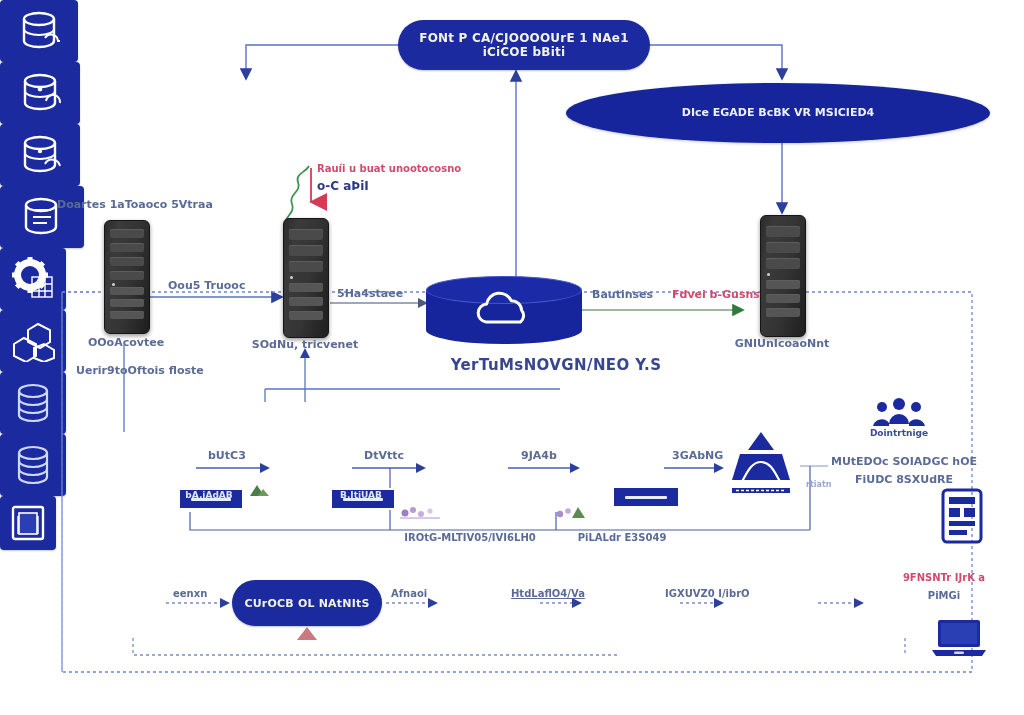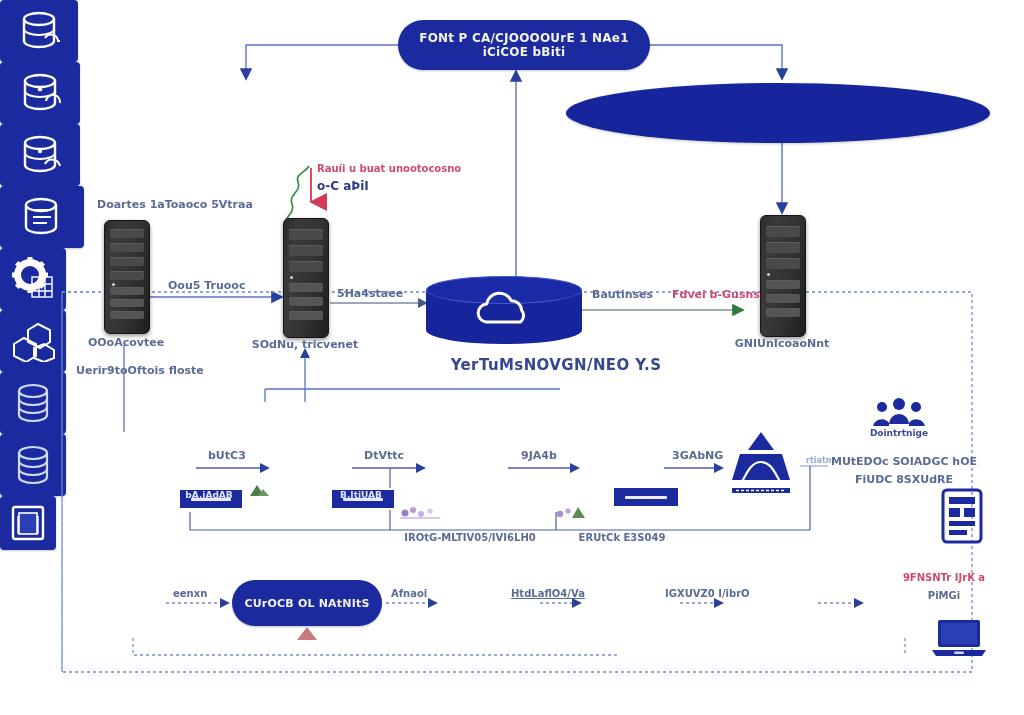--- a/index.html
+++ b/index.html
@@ -198,26 +198,27 @@
 
     <rect x="62" y="292" width="910" height="380" fill="none" stroke="#6f86d6" stroke-width="1.3" stroke-dasharray="3,3"></rect>
   </svg>
 
   <div class="node pill blurtext" style="left:398px;top:20px;width:252px;height:50px;font-size:12px;">
     <span>FONt P CA/CJOOOOUrE 1 NAe1 iCiCOE bBiti</span>
   </div>
 
 
   <div class="node ellipse blurtext" style="left:566px;top:83px;width:424px;height:60px;font-size:11px;">
+    <span class="l2">DIce EGADE BcBK VR MSICIED4</span>
   </div>
 
   <div class="lbl red blurtext" style="left:317px;top:163px;font-size:10px;">Rauíi u buat unootocosno</div>
   <div class="lbl navy blurtext" style="left:317px;top:179px;font-size:12px;">o-C aÞiI</div>
 
-  <div class="lbl blurtext" style="left:57px;top:198px;font-size:11px;margin-left:40px;">Doartes 1aToaoco 5Vtraa</div>
+  <div class="lbl blurtext" style="left:57px;top:198px;font-size:11px;">Doartes 1aToaoco 5Vtraa</div>
 
   <div class="rack" style="left:104px;top:220px;width:44px;height:112px;">
     <div class="bay" style="top:8px;height:9px;"></div>
     <div class="bay" style="top:22px;height:9px;"></div>
     <div class="bay" style="top:36px;height:9px;"></div>
     <div class="bay" style="top:50px;height:9px;"></div>
     <div class="bay lit" style="top:66px;height:8px;"></div>
     <div class="bay lit" style="top:78px;height:8px;"></div>
     <div class="bay lit" style="top:90px;height:8px;"></div>
     <div class="dot" style="left:7px;top:62px;"></div>
@@ -306,37 +307,37 @@
   <div class="tile" style="left:580px;top:432px;width:84px;height:62px;">
     <svg width="50" height="42" viewBox="0 0 50 42" xmlns="http://www.w3.org/2000/svg">
       <ellipse cx="24" cy="9" rx="15" ry="6" fill="none" stroke="#fff" stroke-width="2.4"></ellipse>
       <path d="M9,9 L9,31 a15,6 0 0 0 30,0 L39,9" fill="none" stroke="#fff" stroke-width="2.4"></path>
       <path d="M16,14 L34,14 M16,21 L34,21 M16,27 L30,27" stroke="#fff" stroke-width="1.8"></path>
     </svg>
   </div>
   <div class="chip" style="left:612px;top:486px;width:64px;height:18px;">
     <div class="bar" style="width:42px;"></div>
   </div>
-  <div class="lbl center blurtext" style="left:622px;top:532px;font-size:10px;">ERUtCk E3S049</div>
+  <div class="lbl center blurtext" style="left:622px;top:532px;font-size:10px;">PiLALdr E3S049</div>
 
   <div class="node" style="left:722px;top:428px;width:78px;height:70px;">
     <svg width="78" height="70" viewBox="0 0 78 70" xmlns="http://www.w3.org/2000/svg">
       <path d="M39,4 L52,22 L26,22 Z" fill="#1b2a9e"></path>
       <path d="M18,26 h42 l8,26 h-58 Z" fill="#1b2a9e"></path>
       <path d="M12,60 C22,60 24,34 39,34 C54,34 56,60 66,60" fill="none" stroke="#ffffff" stroke-width="2.2"></path>
       <path d="M10,60 h58 v5 h-58 Z" fill="#1b2a9e"></path>
       <path d="M14,62.5 h50" stroke="#fff" stroke-width="1.4" stroke-dasharray="3,2"></path>
     </svg>
   </div>
 
   <div class="lbl blurtext" style="left:208px;top:449px;font-size:11px;">bUtC3</div>
   <div class="lbl blurtext" style="left:364px;top:449px;font-size:11px;">DtVttc</div>
   <div class="lbl blurtext" style="left:521px;top:449px;font-size:11px;">9JA4b</div>
   <div class="lbl blurtext" style="left:672px;top:449px;font-size:11px;">3GAbNG</div>
-  <div class="lbl blurtext" style="left:806px;top:456px;font-size:8px;color:#9aa8d0;">rtiatn</div>
+  <div class="lbl blurtext" style="left:806px;top:480px;font-size:8px;color:#9aa8d0;">rtiatn</div>
 
   <div class="node" style="left:872px;top:396px;width:54px;height:34px;">
     <svg width="54" height="34" viewBox="0 0 54 34" xmlns="http://www.w3.org/2000/svg">
       <circle cx="27" cy="8" r="6" fill="#1b2a9e"></circle>
       <circle cx="10" cy="11" r="5" fill="#1b2a9e"></circle>
       <circle cx="44" cy="11" r="5" fill="#1b2a9e"></circle>
       <path d="M17,28 a10,10 0 0 1 20,0 Z" fill="#1b2a9e"></path>
       <path d="M1,30 a9,9 0 0 1 16,-3 L17,30 Z" fill="#1b2a9e"></path>
       <path d="M37,30 L37,27 a9,9 0 0 1 16,3 Z" fill="#1b2a9e"></path>
     </svg>

